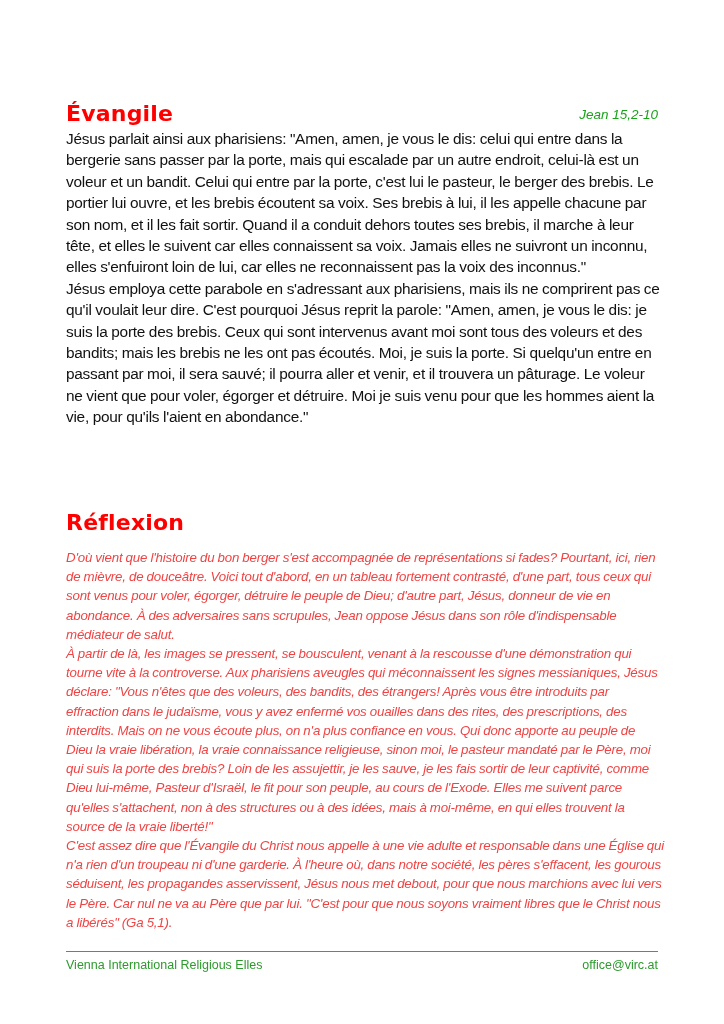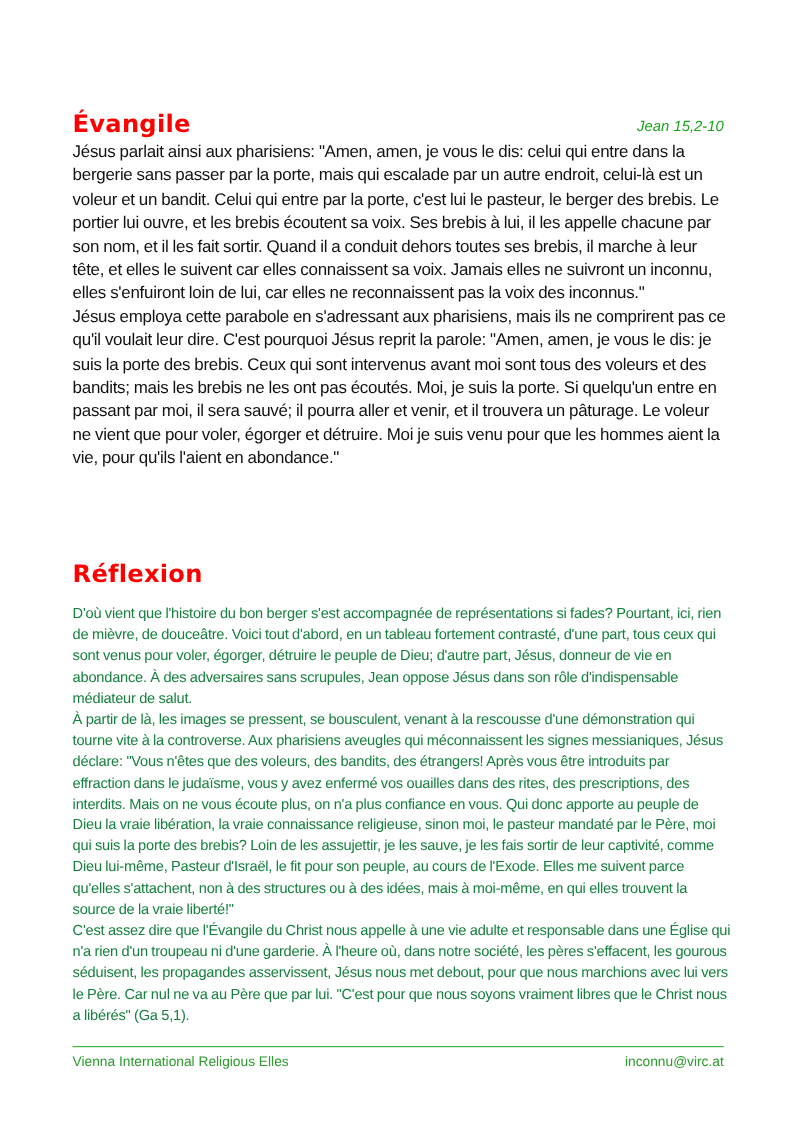--- a/index.html
+++ b/index.html
@@ -63,21 +63,22 @@
     .gospel-body p, .reflection-body p {
       margin: 0;
     }
     .reflection-body {
       position: absolute;
       left: 0;
       top: 548px;
       width: 598px;
       font-size: 13.3px;
       line-height: 19.2px;
-      color: #15803d;
+      font-style: italic;
+      color: #ef4444;
       letter-spacing: -0.2px;
       word-spacing: -0.3px;
     }
     .footer-rule {
       position: absolute;
       left: 0;
       top: 951px;
       width: 592px;
       height: 0;
       border-top: 1.5px solid #33aa33;
@@ -112,15 +113,15 @@
   </div>
 
   <div class="reflection-body">
     <p>D'où vient que l'histoire du bon berger s'est accompagnée de représentations si fades? Pourtant, ici, rien de mièvre, de douceâtre. Voici tout d'abord, en un tableau fortement contrasté, d'une part, tous ceux qui sont venus pour voler, égorger, détruire le peuple de Dieu; d'autre part, Jésus, donneur de vie en abondance. À des adversaires sans scrupules, Jean oppose Jésus dans son rôle d'indispensable médiateur de salut.</p>
     <p>À partir de là, les images se pressent, se bousculent, venant à la rescousse d'une démonstration qui tourne vite à la controverse. Aux pharisiens aveugles qui méconnaissent les signes messianiques, Jésus déclare: "Vous n'êtes que des voleurs, des bandits, des étrangers! Après vous être introduits par effraction dans le judaïsme, vous y avez enfermé vos ouailles dans des rites, des prescriptions, des interdits. Mais on ne vous écoute plus, on n'a plus confiance en vous. Qui donc apporte au peuple de Dieu la vraie libération, la vraie connaissance religieuse, sinon moi, le pasteur mandaté par le Père, moi qui suis la porte des brebis? Loin de les assujettir, je les sauve, je les fais sortir de leur captivité, comme Dieu lui-même, Pasteur d'Israël, le fit pour son peuple, au cours de l'Exode. Elles me suivent parce qu'elles s'attachent, non à des structures ou à des idées, mais à moi-même, en qui elles trouvent la source de la vraie liberté!"</p>
     <p>C'est assez dire que l'Évangile du Christ nous appelle à une vie adulte et responsable dans une Église qui n'a rien d'un troupeau ni d'une garderie. À l'heure où, dans notre société, les pères s'effacent, les gourous séduisent, les propagandes asservissent, Jésus nous met debout, pour que nous marchions avec lui vers le Père. Car nul ne va au Père que par lui. "C'est pour que nous soyons vraiment libres que le Christ nous a libérés" (Ga 5,1).</p>
   </div>
 
   <div class="footer-rule"></div>
   <span class="footer-left">Vienna International Religious Elles</span>
-  <span class="footer-right">inconnu@virc.at</span>
+  <span class="footer-right">office@virc.at</span>
 
 </div>
 
 </body></html>

